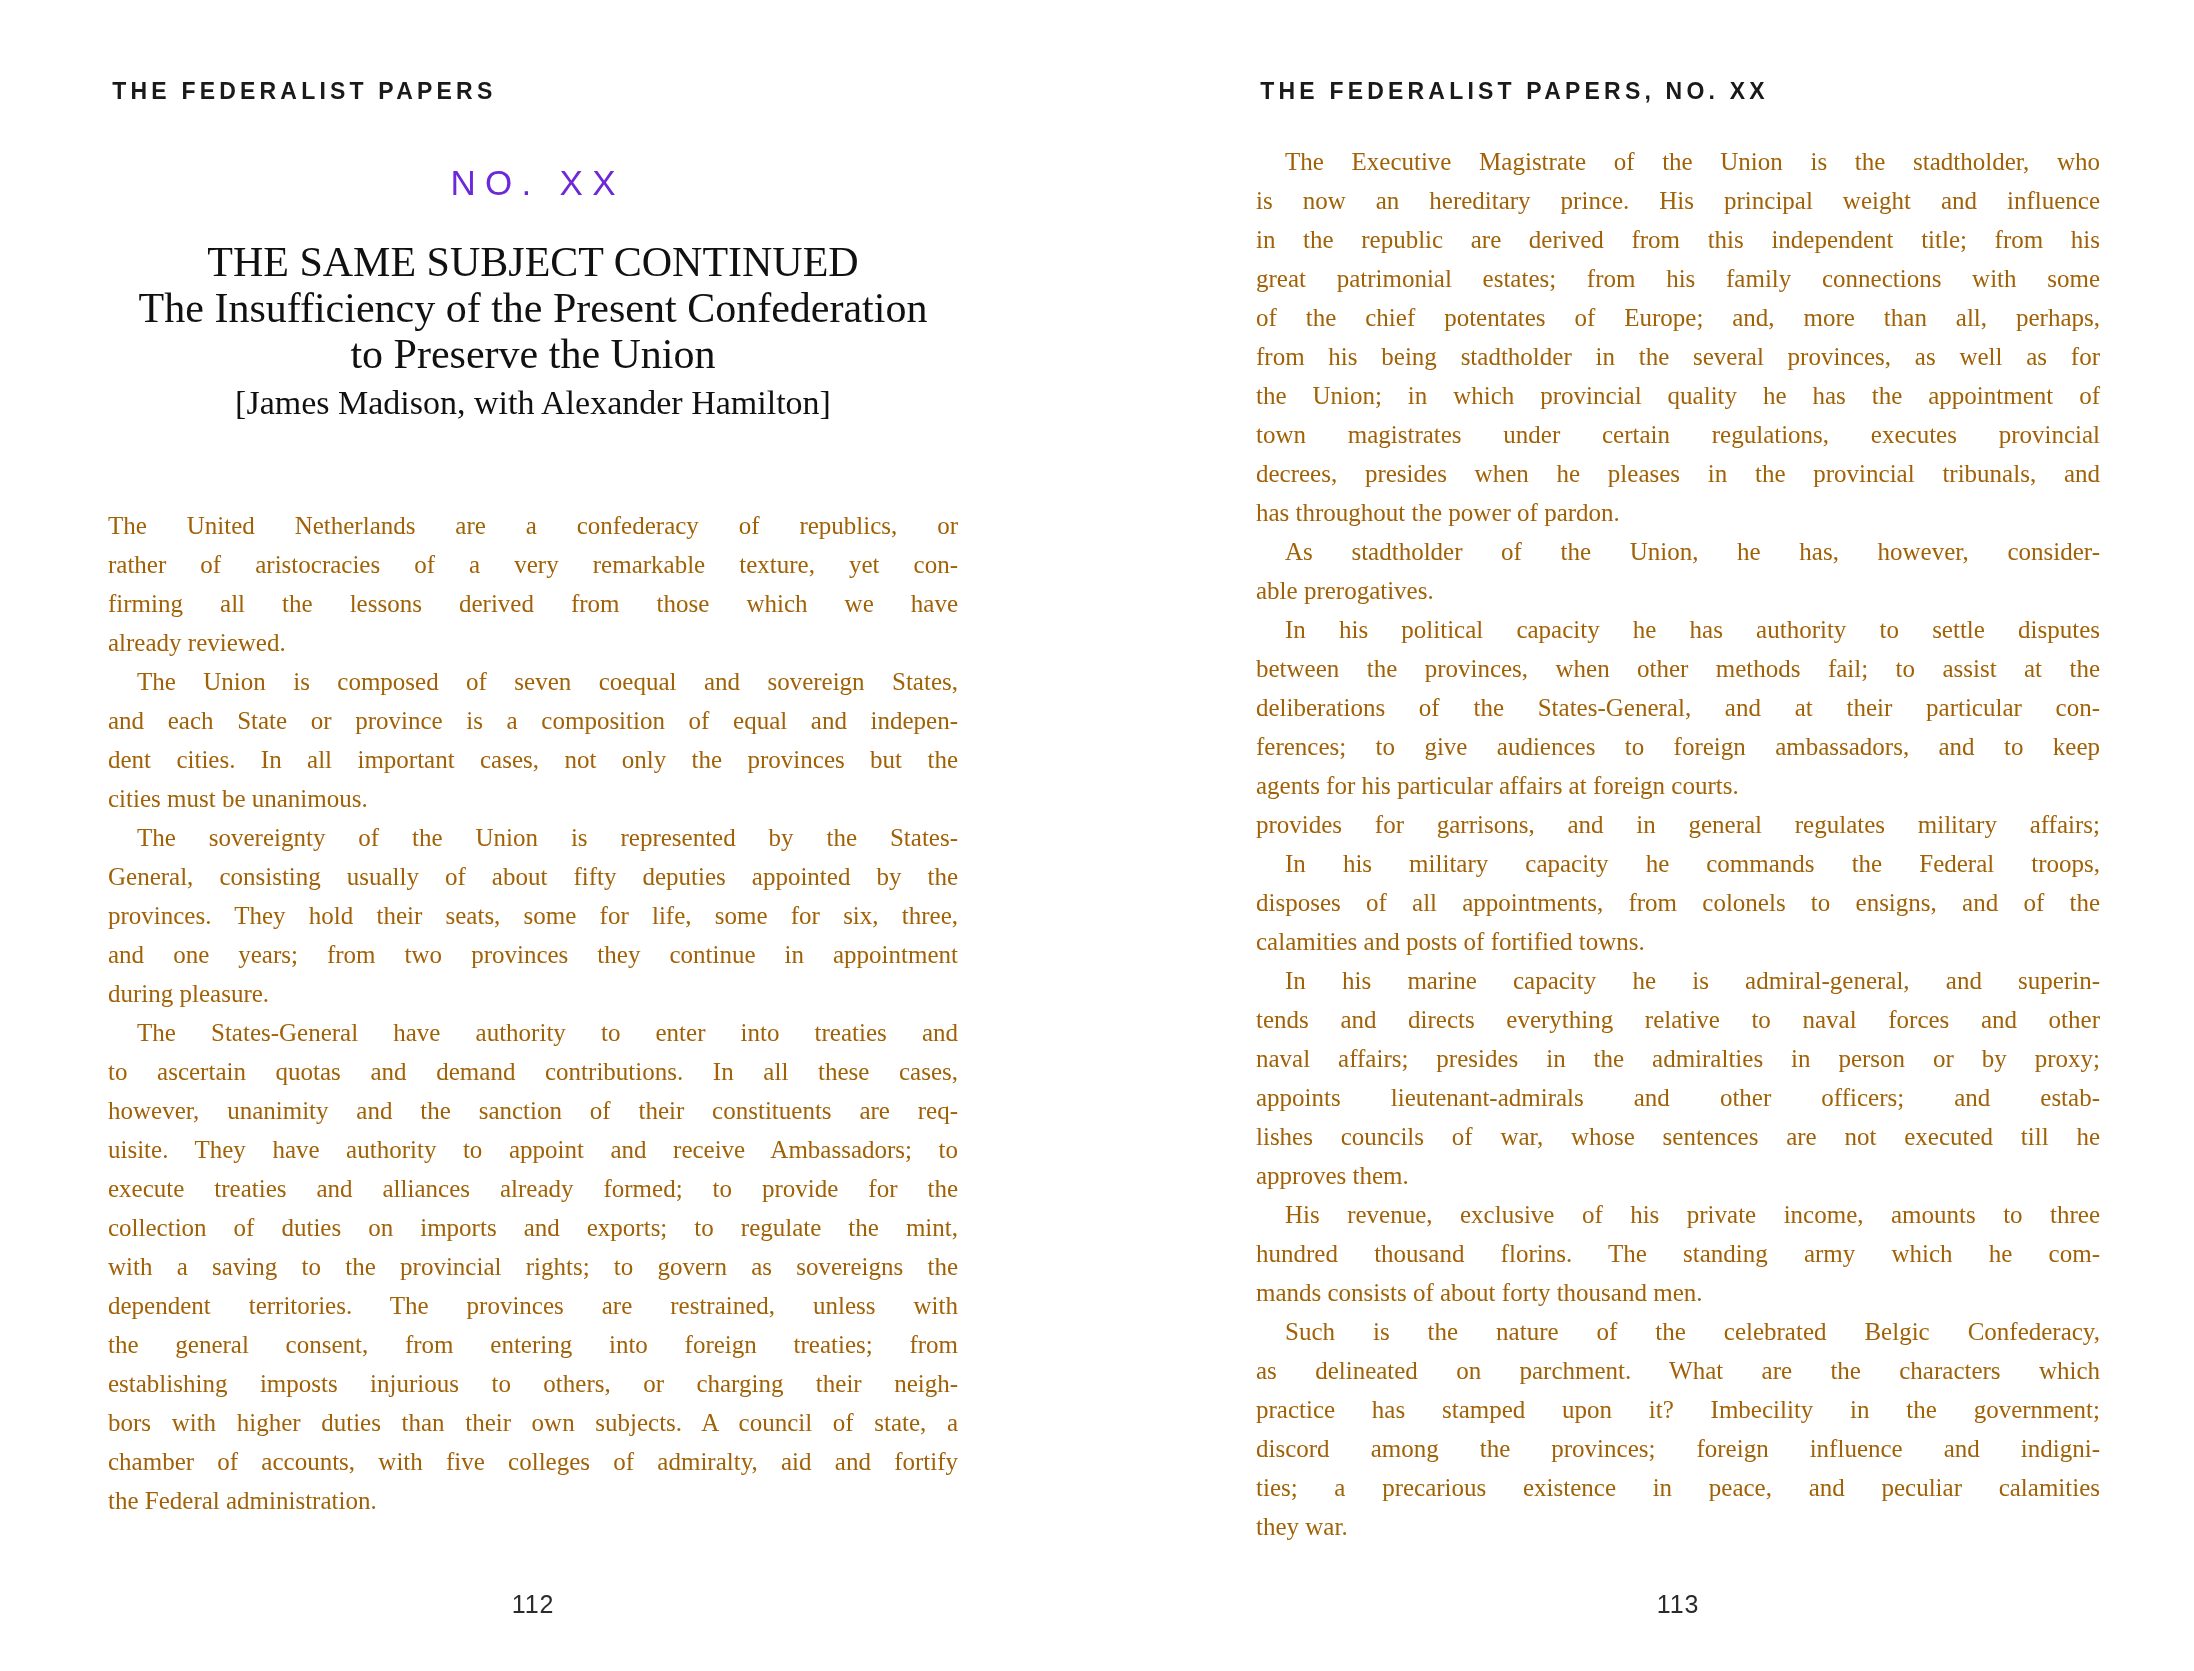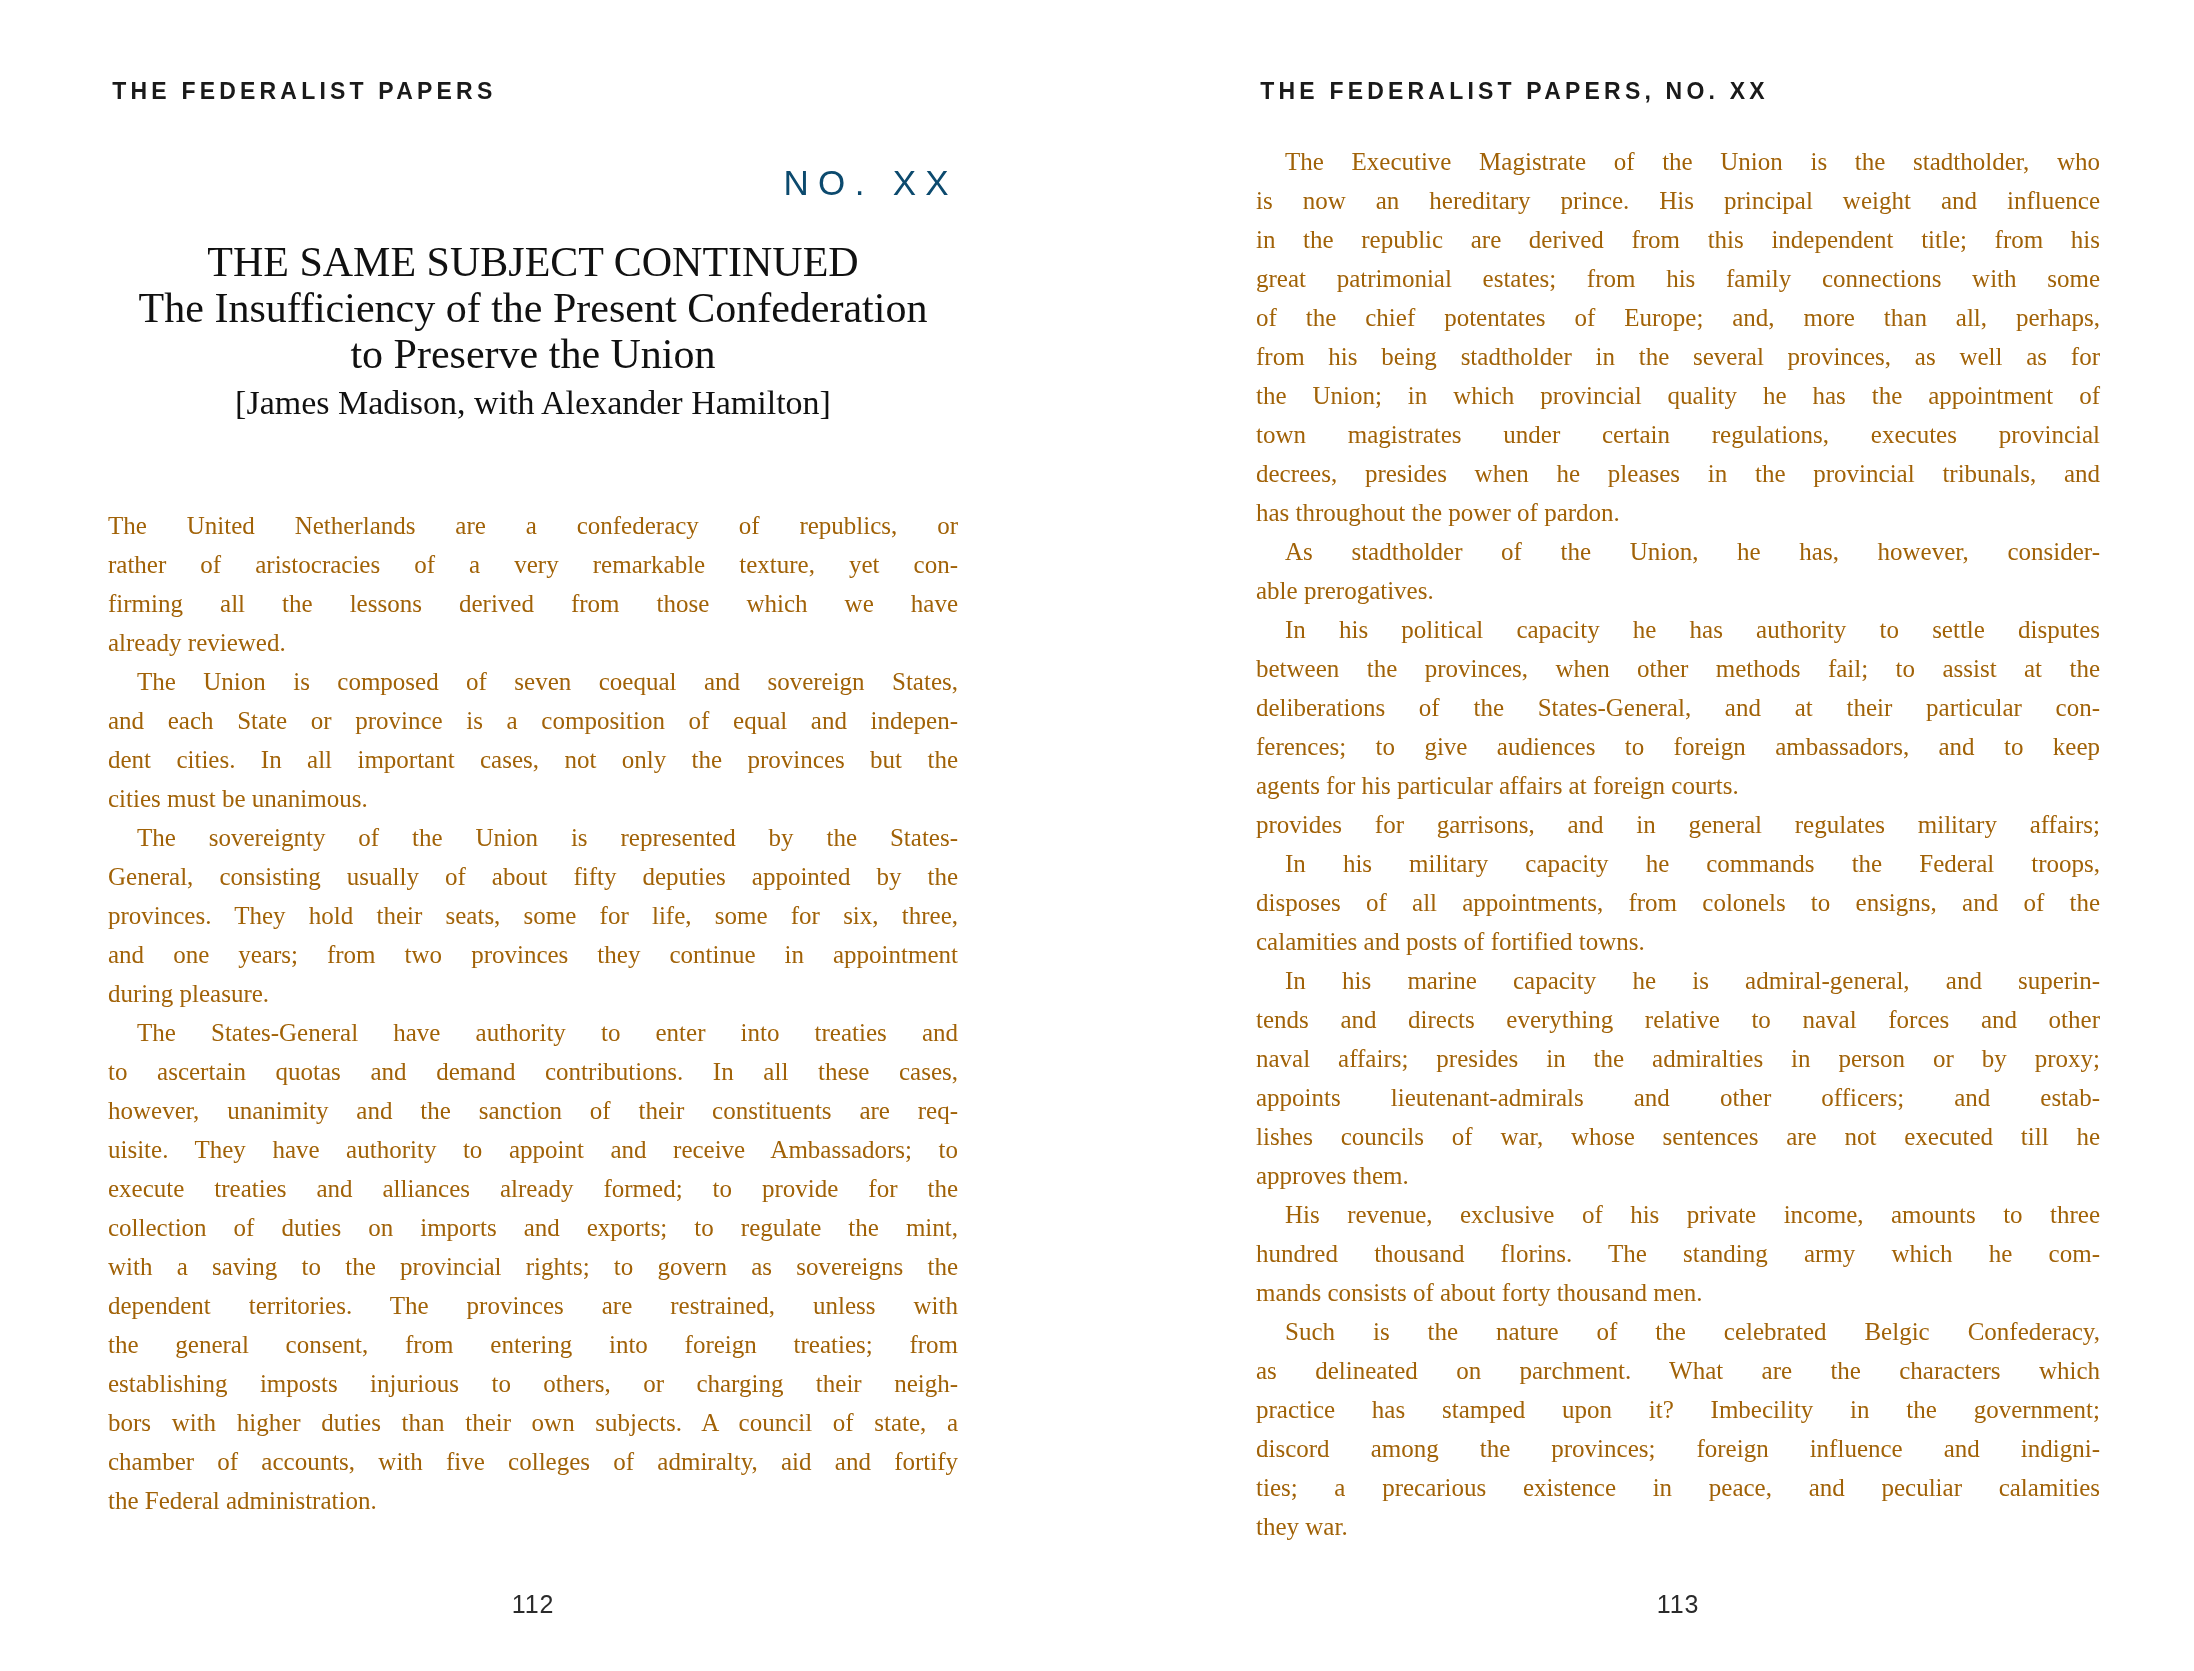--- a/index.html
+++ b/index.html
@@ -36,28 +36,28 @@
     padding-left: 4.2px; 
     box-sizing: border-box;
     color: #1a1a1a;
     white-space: nowrap;
   }
   .chapter-number {
     position: absolute;
     top: 163px;
     left: 0;
     width: 100%;
-    text-align: right;
+    text-align: center;
     font-family: "Liberation Sans", sans-serif;
     font-weight: 400;
     font-size: 35px;
     letter-spacing: 9.3px;
     padding-left: 9.3px;
     box-sizing: border-box;
-    color: #0c4a6e;
+    color: #6d28d9;
     white-space: nowrap;
   }
   .title-block {
     position: absolute;
     top: 239px;
     left: 0;
     width: 100%;
     text-align: center;
     font-size: 42px;
     line-height: 46px;

